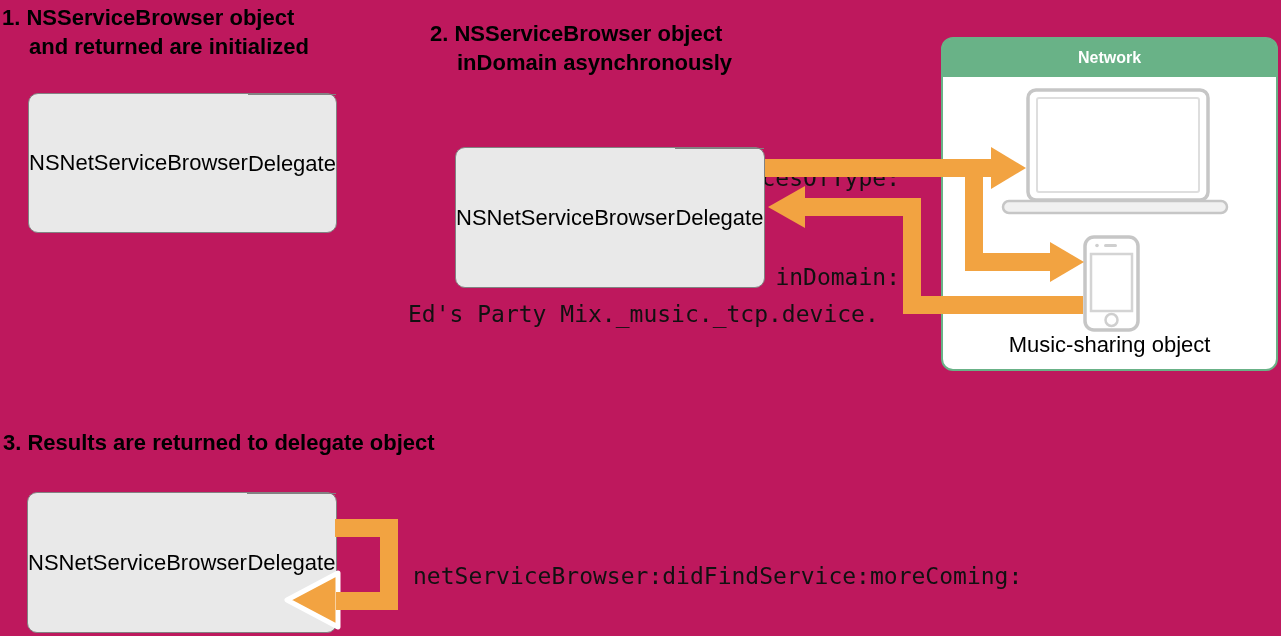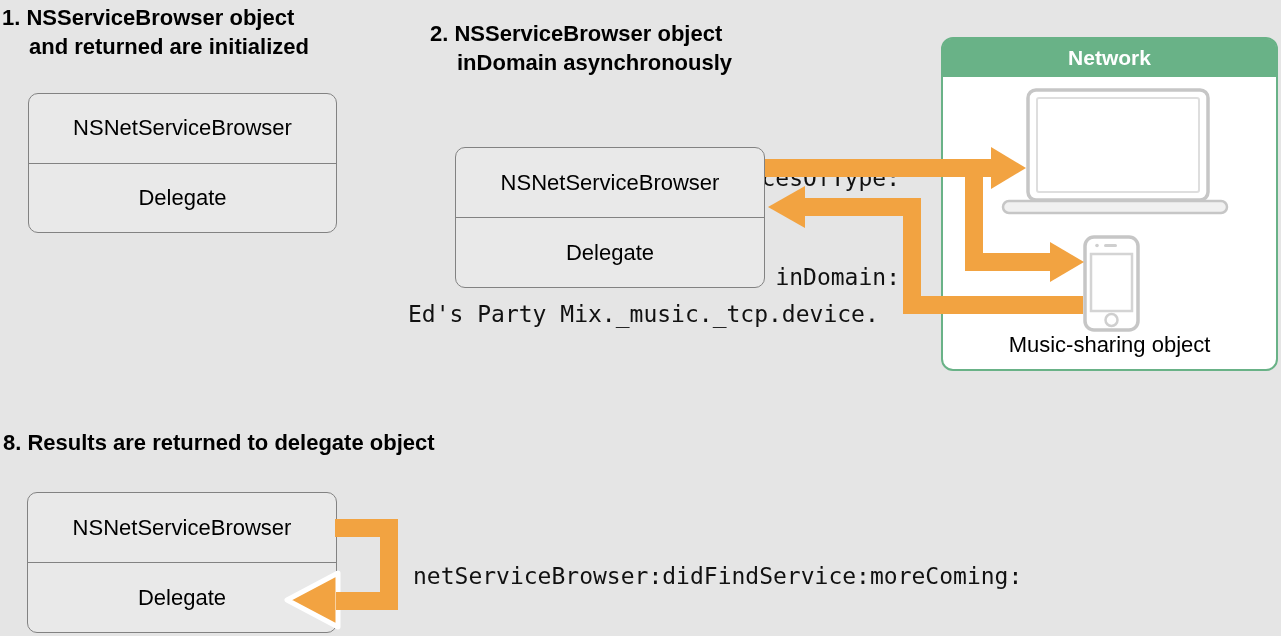--- a/index.html
+++ b/index.html
@@ -5,32 +5,32 @@
   :root{
     --accent-orange:#F2A341;
     --network-green:#69B287;
     --box-fill:#E9E9E9;
     --box-border:#828282;
     --device-gray:#C6C6C6;
     --text-black:#000000;
   }
   html,body{margin:0;padding:0;background:#ffffff;}
   .canvas{
-    position:relative;width:1281px;height:636px;background:#e5e5e5;
+    position:relative;width:1281px;height:636px;background:#be185d;
     font-family:"Liberation Sans",sans-serif;overflow:hidden;
   }
   .heading{
     position:absolute;font-weight:bold;font-size:22px;line-height:29px;
     color:var(--text-black);white-space:nowrap;
   }
   .heading .indent{padding-left:27px;}
   .obj-box{
     position:absolute;background:var(--box-fill);
     border:1.5px solid var(--box-border);border-radius:10px;
-    box-sizing:border-box;display:flex;flex-direction:column;
+    box-sizing:border-box;display:flex;flex-direction:row;
   }
   .obj-row{
     flex:1;display:flex;align-items:center;justify-content:center;
     font-size:22px;color:var(--text-black);
   }
   .obj-row + .obj-row{border-top:1.5px solid var(--box-border);}
   .mono{
     position:absolute;font-family:"DejaVu Sans Mono",monospace;
     font-size:23px;color:#111111;white-space:pre;
   }
@@ -39,21 +39,21 @@
   .method-call div{line-height:33px;}
   .network-box{
     position:absolute;left:941px;top:37px;width:337px;height:334px;
     border:2.5px solid var(--network-green);border-radius:12px;
     box-sizing:border-box;background:#ffffff;
   }
   .network-header{
     height:38px;background:var(--network-green);
     border-radius:8px 8px 0 0;
     display:flex;align-items:center;justify-content:center;
-    color:#ffffff;font-weight:bold;font-size:21px;
+    color:#ffffff;font-weight:bold;font-size:16px;
   }
   .device-label{
     position:absolute;left:0;right:0;top:293px;text-align:center;
     font-size:22px;color:var(--text-black);
   }
   .overlay{
     position:absolute;left:0;top:0;width:1281px;height:636px;
     pointer-events:none;
   }
 </style>
@@ -85,21 +85,21 @@
   </div>
   <div class="mono" style="left:408px;top:301px">Ed's Party Mix._music._tcp.device.</div>
 
   <div class="network-box">
     <div class="network-header">
       <span>Network</span>
     </div>
     <div class="device-label">Music-sharing object</div>
   </div>
 
-  <div class="heading" style="left:3px;top:428px">8. Results are returned to delegate object</div>
+  <div class="heading" style="left:3px;top:428px">3. Results are returned to delegate object</div>
   <div class="obj-box" style="left:27px;top:492px;width:310px;height:141px">
     <div class="obj-row">NSNetServiceBrowser</div>
     <div class="obj-row">Delegate</div>
   </div>
   <div class="mono" style="left:413px;top:509px">
     <div>netServiceBrowser:didFindService:moreComing:</div>
     
     
   </div>
 

